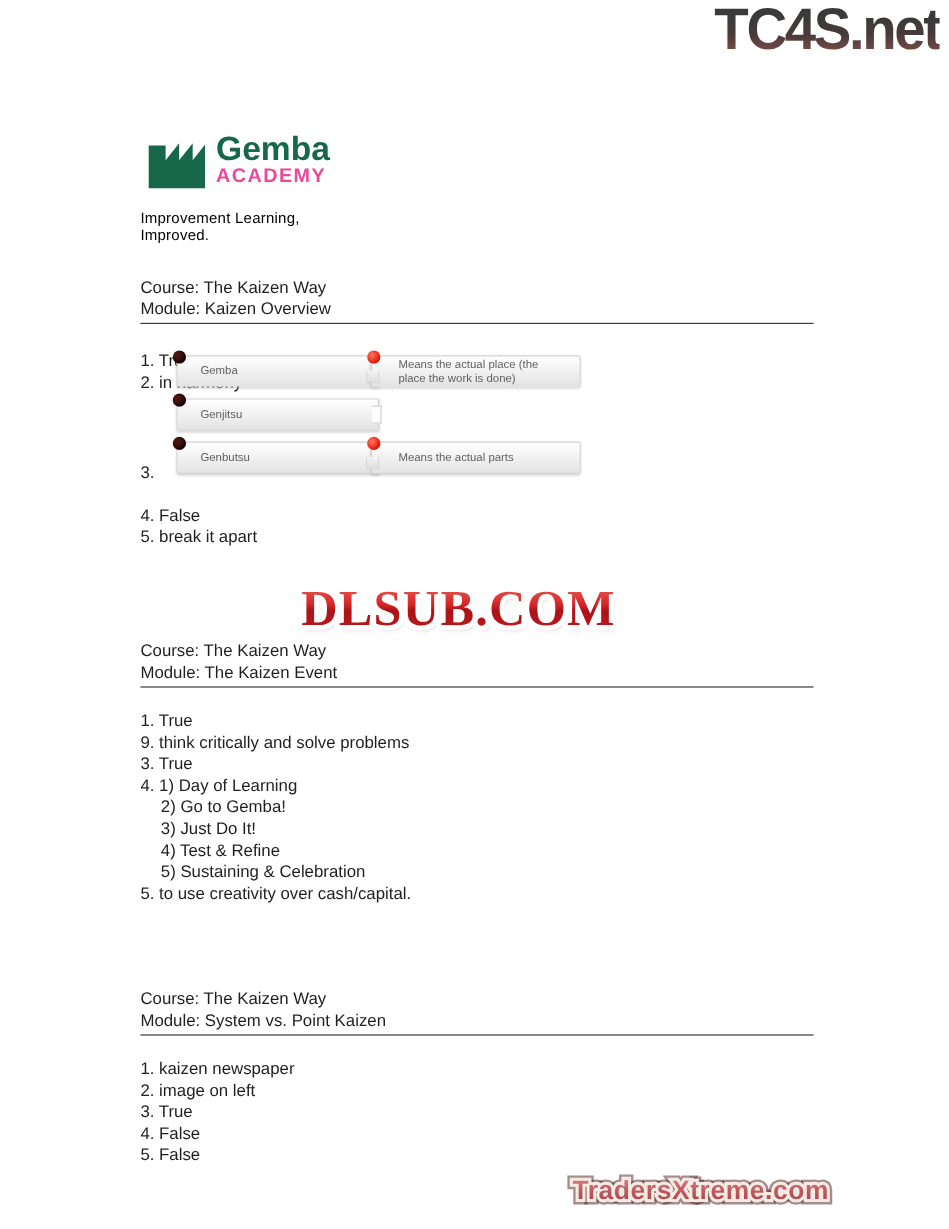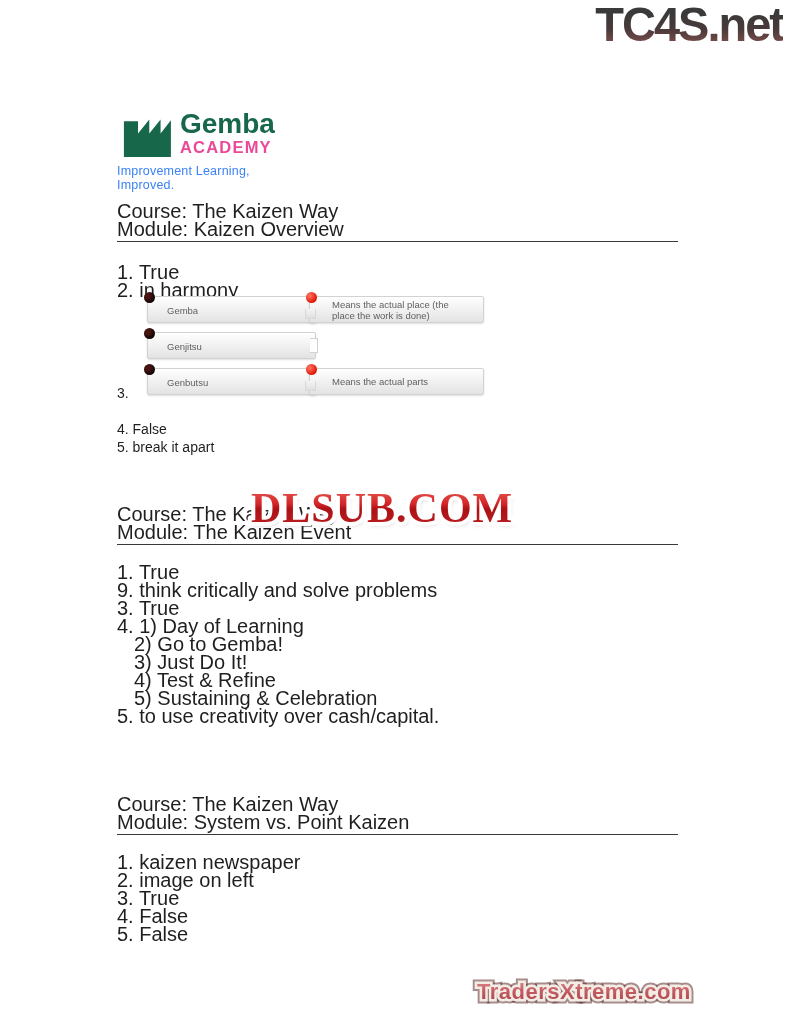--- a/index.html
+++ b/index.html
@@ -17,24 +17,24 @@
     transform:scaleY(1.04);
   }
 
   
   .logo{position:absolute;left:117px;top:110px;width:190px;}
   .logo-row{display:flex;align-items:flex-start;}
   .logo-icon{width:58px;height:47px;margin-right:5px;}
   .brand{line-height:1;}
   .brand-name{font-size:28px;font-weight:bold;color:#17684b;letter-spacing:0px;}
   .brand-sub{font-size:16.5px;font-weight:bold;color:#ec4899;letter-spacing:1.2px;margin-top:1px;}
-  .tagline{font-size:12.5px;color:#3b82f6;margin-top:7px;letter-spacing:0.2px;}
+  .tagline{font-size:12.5px;color:#000000;margin-top:18px;letter-spacing:0.2px;}
 
   
-  .section{position:absolute;left:117px;width:561px;font-size:20px;line-height:18px;}
+  .section{position:absolute;left:117px;width:561px;font-size:14px;line-height:18px;margin-top:28px;}
   .hr{border:none;border-top:1px solid #3a3a3a;height:0;margin:3px 0 0 0;}
   .answers{margin-top:21px;}
   .answers2{margin-top:18px;}
   .ans{white-space:pre;}
   .indent{padding-left:17px;}
 
   
   .figure{position:absolute;left:143px;top:296px;width:324px;}
   .match-row{position:relative;height:27px;margin-bottom:9px;}
   .card{

